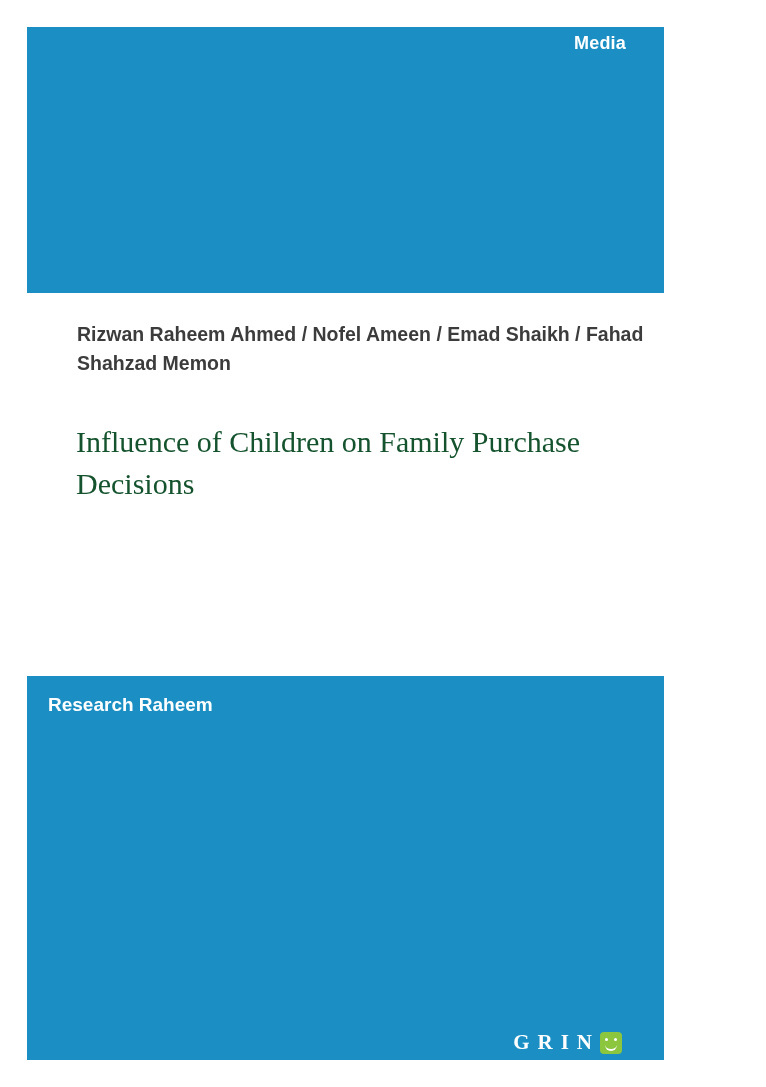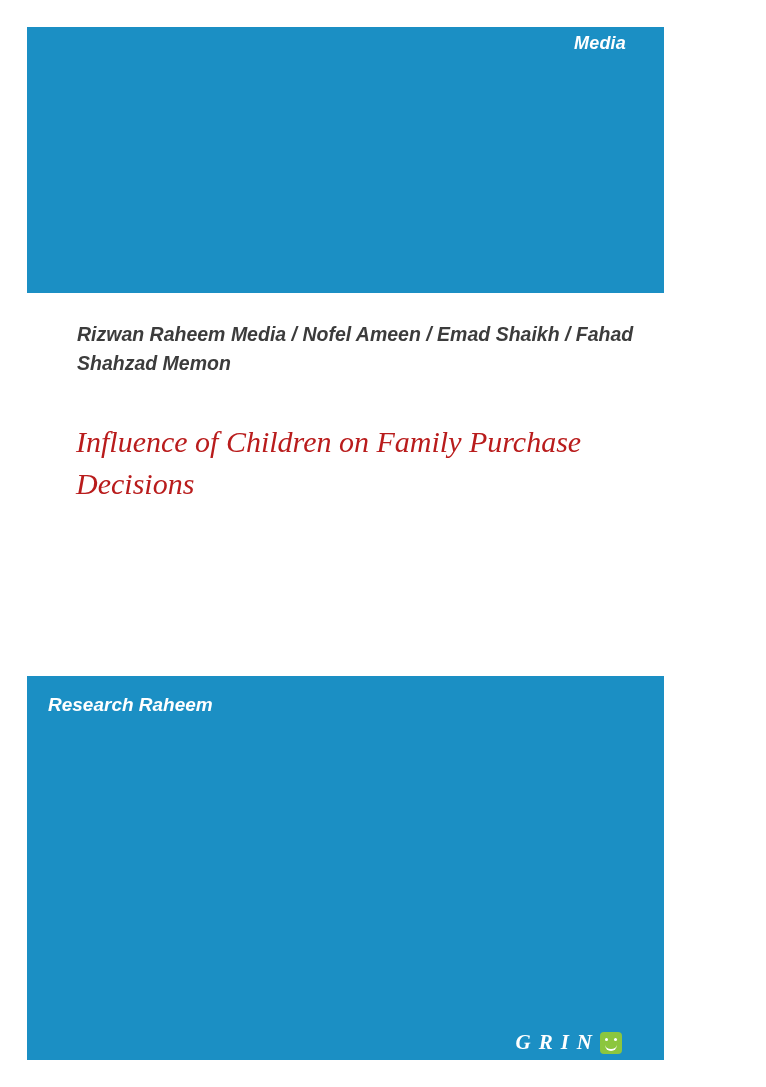--- a/index.html
+++ b/index.html
@@ -9,21 +9,20 @@
   }
   body {
     font-family: "Liberation Sans", sans-serif;
   }
   #cover {
     position: relative;
     width: 664px;
     height: 1087px;
     overflow: hidden;
     background: #ffffff;
-    font-style: italic;
   }
   
   .blue-field {
     position: absolute;
     left: 27px;
     top: 27px;
     width: 712px;
     height: 1033px;
     background: #1b8fc4;
   }
@@ -68,21 +67,21 @@
     font-family: "Liberation Sans", sans-serif;
   }
   .title {
     position: absolute;
     left: 49px;
     top: 128px;
     width: 620px;
     font-family: "Liberation Serif", serif;
     font-size: 30px;
     line-height: 42px;
-    color: #b91c1c;
+    color: #14532d;
     font-weight: normal;
   }
   .doctype {
     position: absolute;
     left: 48px;
     top: 694px;
     font-size: 19px;
     font-weight: bold;
     color: #ffffff;
     font-family: "Liberation Sans", sans-serif;
@@ -137,21 +136,21 @@
 
 <div id="cover">
 
   <div class="blue-field"></div>
 
   <div class="category">Media</div>
 
   <div class="white-notch"></div>
 
   <div class="white-card">
-    <div class="authors">Rizwan Raheem Media / Nofel Ameen / Emad Shaikh / Fahad Shahzad Memon</div>
+    <div class="authors">Rizwan Raheem Ahmed / Nofel Ameen / Emad Shaikh / Fahad Shahzad Memon</div>
     <div class="title">Influence of Children on Family Purchase Decisions</div>
   </div>
 
   <div class="doctype">Research Raheem</div>
 
   <div class="logo">
     <span class="ltr">G</span>
     <span class="ltr">R</span>
     <span class="ltr">I</span>
     <span class="ltr">N</span>

